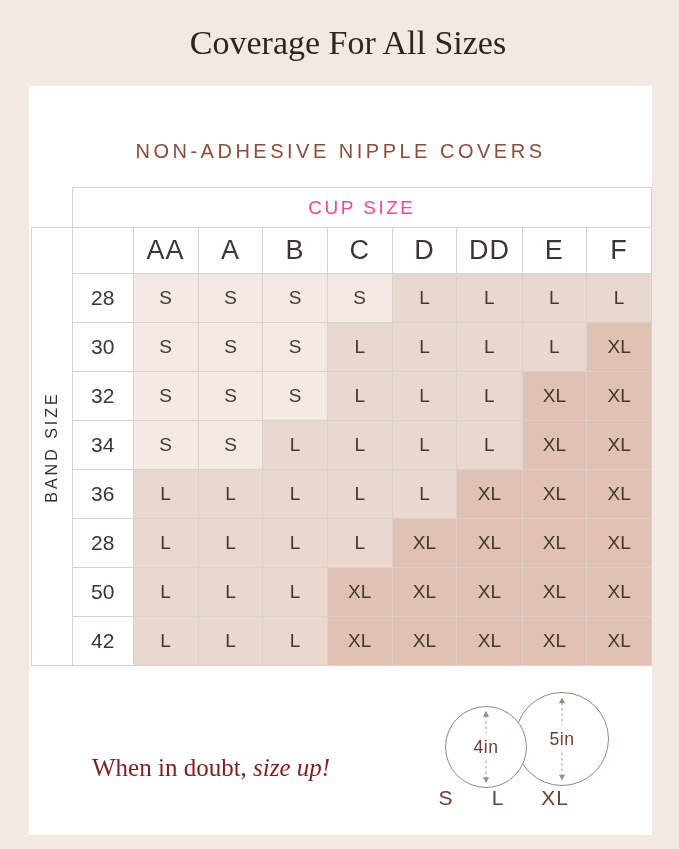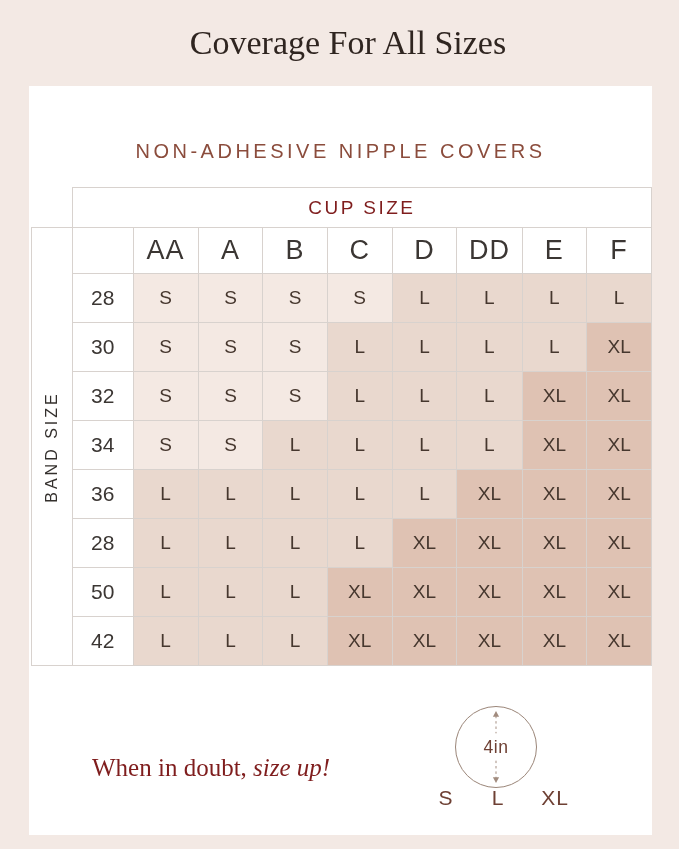--- a/index.html
+++ b/index.html
@@ -53,21 +53,21 @@
   .size-table td{
     border:1px solid var(--grid_line);
     text-align:center;vertical-align:middle;
     padding:0;
   }
   .row-cupsize{height:40px;}
   .row-letters{height:46px;}
   .data-row{height:49px;}
   .blank-tl{border:none !important;background:var(--card_background);}
   .cup-size-header{
-    font-size:19px;letter-spacing:2.5px;color:#7f1d1d;
+    font-size:19px;letter-spacing:2.5px;color:#ec4899;
     background:var(--card_background);
   }
   .letter-cell{font-size:27px;letter-spacing:1px;background:var(--card_background);}
   .corner-blank{background:var(--card_background);}
   .bandsize-cell{position:relative;background:var(--card_background);width:41px;}
   .vtext{
     position:absolute;left:50%;top:50%;
     transform:translate(-50%,-50%) rotate(-90deg);
     white-space:nowrap;
     font-size:16px;letter-spacing:3px;color:#34302d;
@@ -85,21 +85,21 @@
   }
   .footer-note .em{font-style:italic;}
   .circle{
     position:absolute;border-radius:50%;
     background:var(--card_background);
     border:1px solid var(--circle_border);
     box-sizing:border-box;
   }
   .circle svg{display:block;width:100%;height:100%;}
   .circle-s {left:384px;top:635px;width:68px;height:68px;z-index:3;}
-  .circle-l {left:426px;top:620px;width:82px;height:82px;z-index:2;}
+  .circle-l {left:416px;top:620px;width:82px;height:82px;z-index:2;}
   .circle-xl{left:486px;top:606px;width:94px;height:94px;z-index:1;}
   .dash{stroke:var(--arrow_color);stroke-width:1;stroke-dasharray:2.5,3;fill:none;}
   .arrowhead{fill:var(--arrow_color);}
   .dia-text{
     fill:var(--accent_brown);
     font-family:"Liberation Sans",sans-serif;
     font-size:18px;letter-spacing:0.5px;
   }
   .circle-label{
     position:absolute;top:700px;width:44px;
@@ -242,20 +242,28 @@
             <td class="cell cell-xl">XL</td>
           </tr>
         </tbody>
     </table>
 
     <div class="footer-note">
       <span>When in doubt,</span>
       <span class="em">size up!</span>
     </div>
 
+    <div class="circle circle-xl">
+      <svg viewBox="0 0 94 94">
+        <path class="dash" d="M47,10 L47,33 M47,61 L47,84"></path>
+        <polygon class="arrowhead" points="47,4.5 43.8,10.5 50.2,10.5"></polygon>
+        <polygon class="arrowhead" points="47,89.5 43.8,83.5 50.2,83.5"></polygon>
+        <text class="dia-text" x="47" y="53.5" text-anchor="middle">5in</text>
+      </svg>
+    </div>
     <div class="circle circle-l">
       <svg viewBox="0 0 82 82">
         <path class="dash" d="M41,9 L41,27 M41,55 L41,73"></path>
         <polygon class="arrowhead" points="41,4 37.8,10 44.2,10"></polygon>
         <polygon class="arrowhead" points="41,78 37.8,72 44.2,72"></polygon>
         <text class="dia-text" x="41" y="47.5" text-anchor="middle">4in</text>
       </svg>
     </div>
 
     <span class="circle-label lbl-s">S</span>

